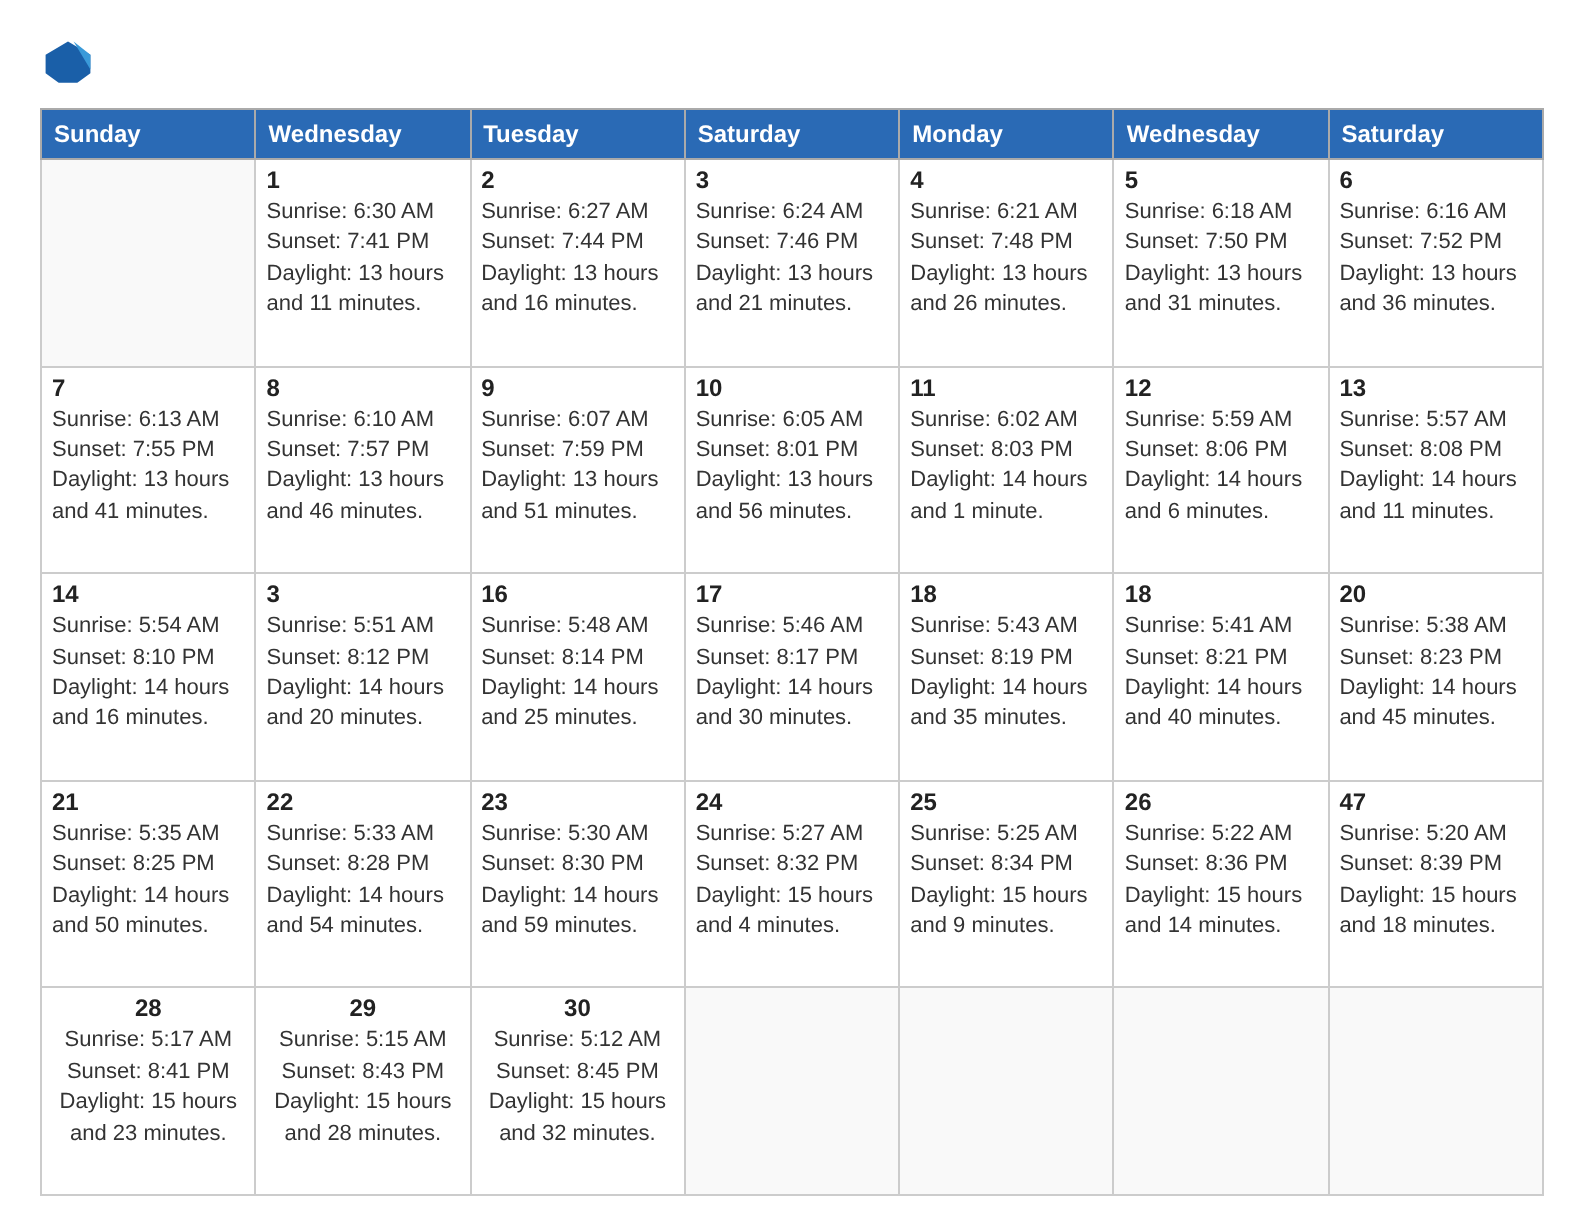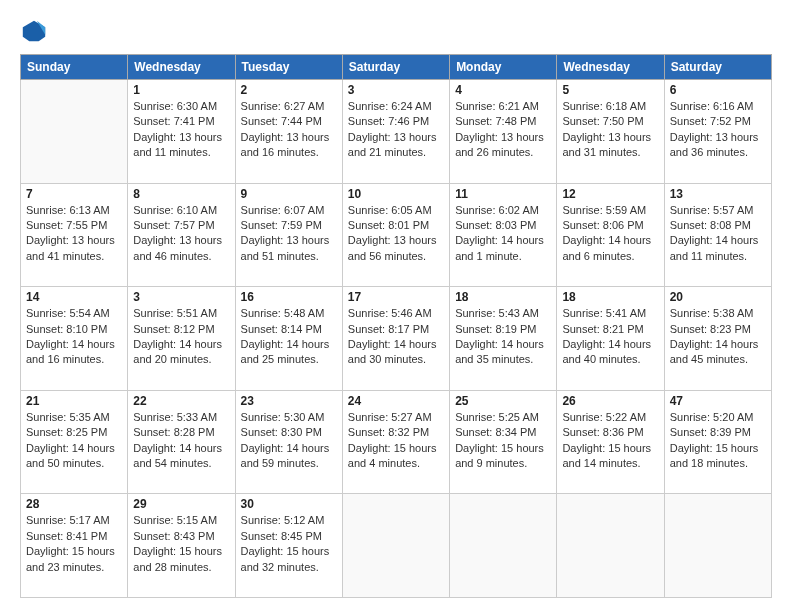--- a/index.html
+++ b/index.html
@@ -93,20 +93,21 @@
       color: #222;
       margin-bottom: 2px;
     }
     .day-info {
       font-size: 11px;
       color: #333;
       line-height: 1.4;
     }
     .last-row td {
       height: 72px;
+      text-align: center;
     }
   </style>
 </head>
 <body>
 
 <div class="page">
   <div class="header">
     <div class="logo">
       <svg class="logo-icon" viewBox="0 0 30 30">
         <polygon points="15,3 27,10 27,20 20,25 10,25 3,20 3,10" fill="#1a5fa8"></polygon>

